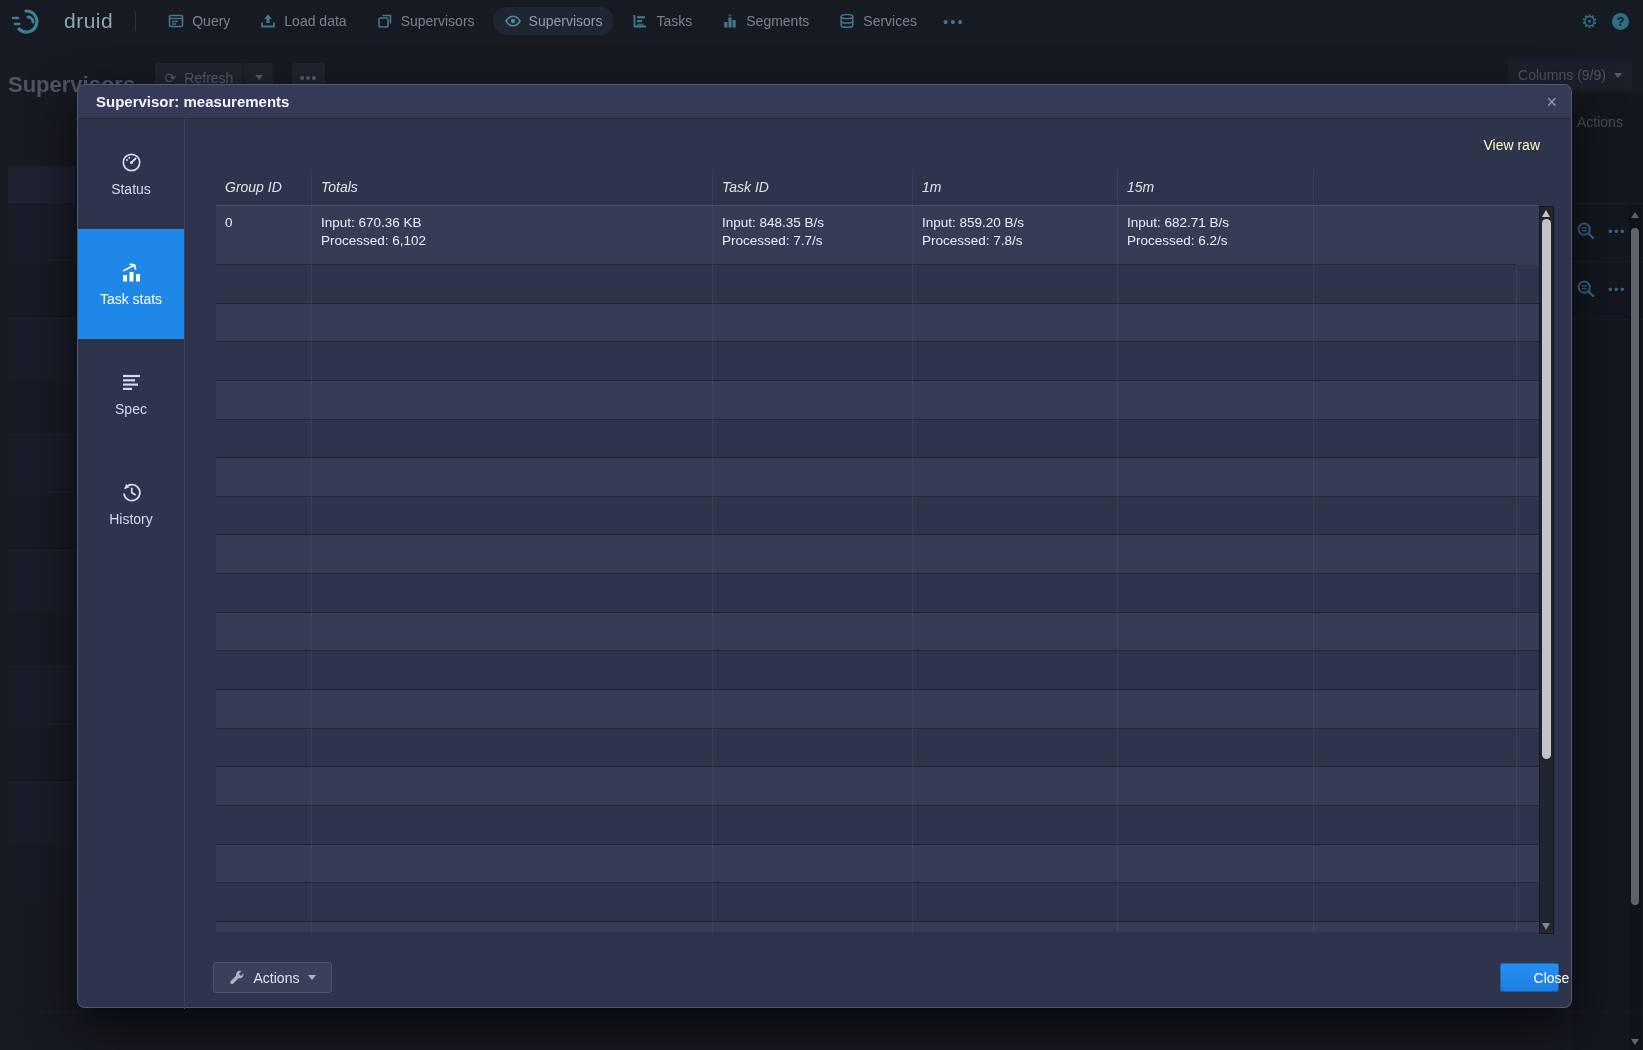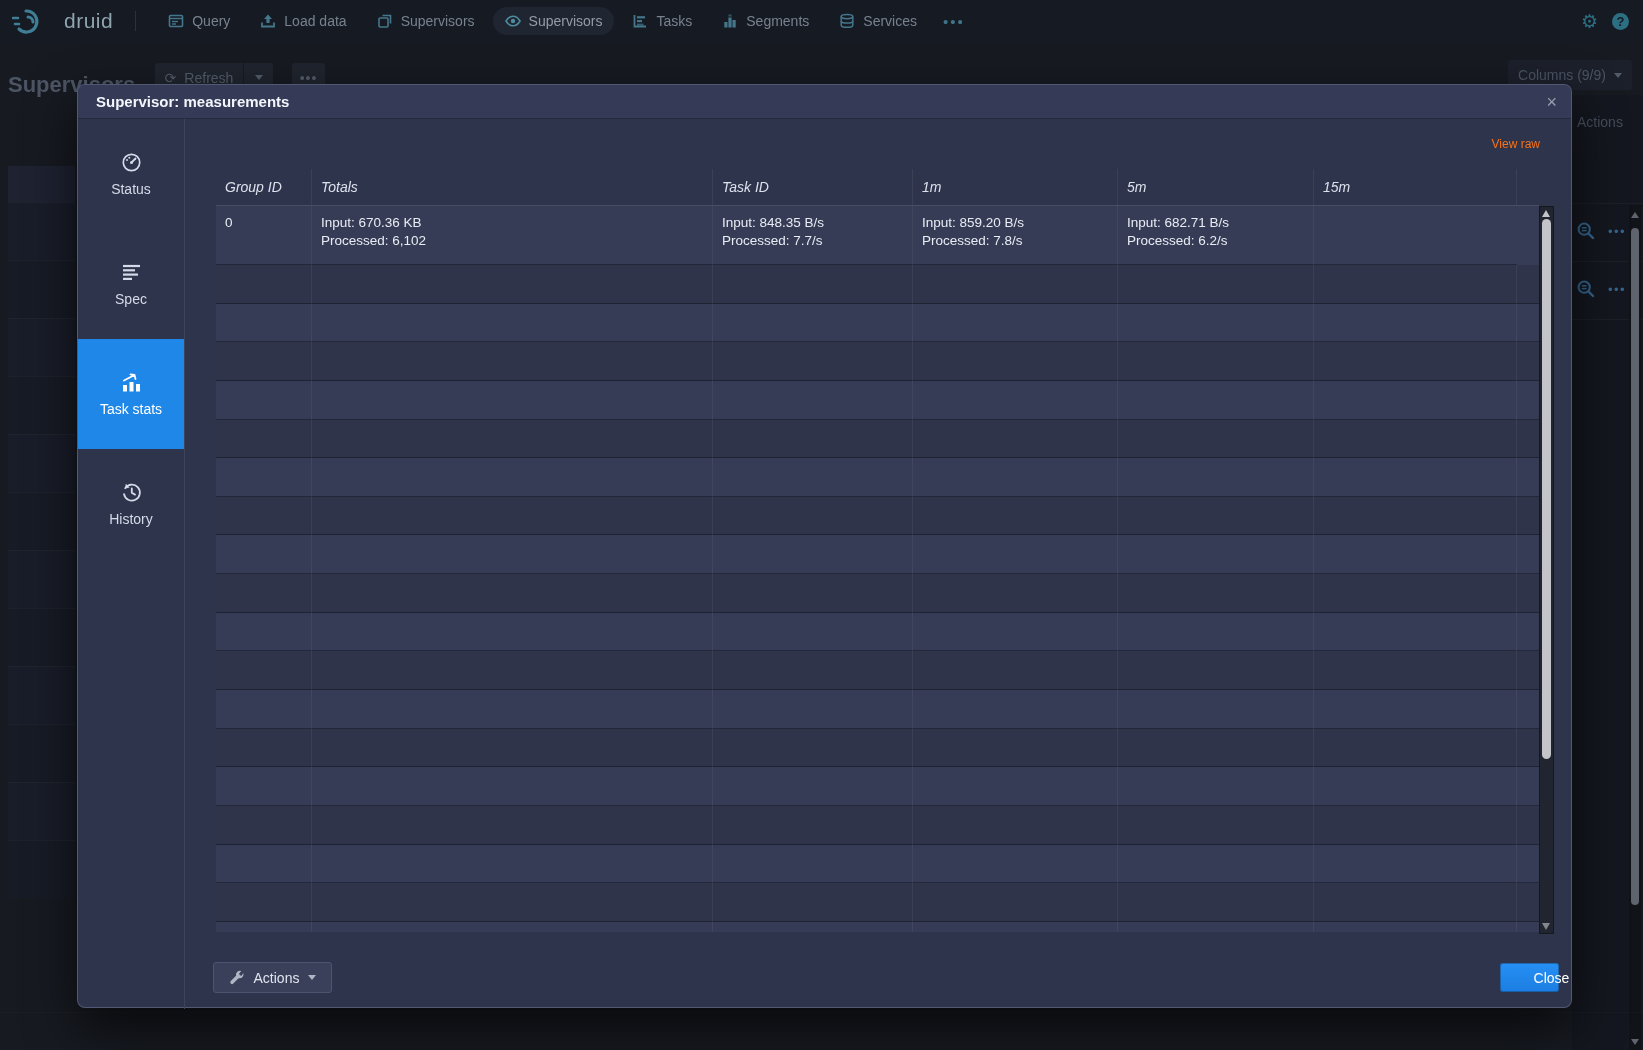--- a/index.html
+++ b/index.html
@@ -62,21 +62,21 @@
               display:flex;align-items:center;padding:0 14px 0 18px;gap:36px;}
   .dlg-title{font-size:15px;font-weight:bold;color:#f3f6fb;}
   .dlg-close{margin-left:auto;color:#98a0ad;font-size:18px;cursor:pointer;line-height:1;}
 
   .dlg-sidebar{position:absolute;left:0;top:34px;width:107px;height:890px;
                border-right:1px solid #3d435c;border-radius:0 0 0 7px;}
   .tab{height:110px;display:flex;flex-direction:column;align-items:center;justify-content:center;
        gap:7px;color:#d4dae8;font-size:14px;cursor:pointer;}
   .tab.active{background:#1e87e8;color:#ffffff;}
 
-  .view-raw{position:absolute;right:31px;top:52px;font-size:12px;color:#f97316;cursor:pointer;}
+  .view-raw{position:absolute;right:31px;top:52px;font-size:14px;color:#fef9c3;cursor:pointer;}
 
   .stats-table{position:absolute;left:138px;top:84px;width:1323px;height:763px;overflow:hidden;}
   .thead,.trow{display:grid;grid-template-columns:96px 401px 200px 205px 196px 203px 22px;}
   .thead{height:37px;border-bottom:1px solid rgba(255,255,255,.13);font-style:italic;}
   .thcell{font-size:14px;color:#dce1ec;display:flex;align-items:center;padding-left:9px;
           border-right:1px solid rgba(255,255,255,.06);}
   .thead .thcell:last-child,.trow .tcell:last-child{border-right:none;}
   .trow{height:38.65px;}
   .trow.data{height:59px;}
   .trow.light{background:#363c55;}
@@ -254,57 +254,56 @@
       <div class="tab">
         <svg width="23" height="23" viewBox="0 0 23 23">
           <circle cx="11.5" cy="11.5" r="8.2" fill="none" stroke="currentColor" stroke-width="1.7"></circle>
           <circle cx="11.5" cy="11.5" r="1.5" fill="currentColor"></circle>
           <line x1="11.5" y1="11.5" x2="15.5" y2="7.5" stroke="currentColor" stroke-width="1.8" stroke-linecap="round"></line>
           <circle cx="7" cy="9" r="1" fill="currentColor"></circle>
           <circle cx="9.3" cy="6.7" r="1" fill="currentColor"></circle>
         </svg>
         <span>Status</span>
       </div>
+      <div class="tab active">
+        <svg width="23" height="23" viewBox="0 0 23 23">
+          <rect x="3" y="14" width="4" height="6.5" fill="currentColor"></rect>
+          <rect x="9.5" y="11" width="4" height="9.5" fill="currentColor"></rect>
+          <rect x="16" y="13" width="4" height="7.5" fill="currentColor"></rect>
+          <path d="M4 9.5 L14.5 4 M14.5 4 L15.5 8 M14.5 4 L10.5 3.4" fill="none" stroke="currentColor" stroke-width="1.8" stroke-linecap="round"></path>
+        </svg>
+        <span>Task stats</span>
+      </div>
       <div class="tab">
         <svg width="23" height="23" viewBox="0 0 23 23">
           <line x1="3" y1="5" x2="20" y2="5" stroke="currentColor" stroke-width="2.2"></line>
           <line x1="3" y1="9.3" x2="15" y2="9.3" stroke="currentColor" stroke-width="2.2"></line>
           <line x1="3" y1="13.6" x2="18" y2="13.6" stroke="currentColor" stroke-width="2.2"></line>
           <line x1="3" y1="17.9" x2="12" y2="17.9" stroke="currentColor" stroke-width="2.2"></line>
         </svg>
         <span>Spec</span>
       </div>
-      <div class="tab active">
-        <svg width="23" height="23" viewBox="0 0 23 23">
-          <rect x="3" y="14" width="4" height="6.5" fill="currentColor"></rect>
-          <rect x="9.5" y="11" width="4" height="9.5" fill="currentColor"></rect>
-          <rect x="16" y="13" width="4" height="7.5" fill="currentColor"></rect>
-          <path d="M4 9.5 L14.5 4 M14.5 4 L15.5 8 M14.5 4 L10.5 3.4" fill="none" stroke="currentColor" stroke-width="1.8" stroke-linecap="round"></path>
-        </svg>
-        <span>Task stats</span>
-      </div>
       <div class="tab">
         <svg width="23" height="23" viewBox="0 0 23 23">
           <path d="M5.2 7.2 A8 8 0 1 1 4 13" fill="none" stroke="currentColor" stroke-width="1.7" stroke-linecap="round"></path>
           <path d="M5.8 2.8 L5.2 7.4 L9.6 6.4 Z" fill="currentColor"></path>
           <path d="M11.8 7.5 V11.8 L15 13.6" fill="none" stroke="currentColor" stroke-width="1.8" stroke-linecap="round"></path>
         </svg>
         <span>History</span>
       </div>
     </aside>
 
     <div class="view-raw">View raw</div>
 
     <div class="stats-table">
       <div class="thead">
         <div class="thcell">Group ID</div>
         <div class="thcell">Totals</div>
         <div class="thcell">Task ID</div>
         <div class="thcell">1m</div>
-        <div class="thcell">5m</div>
         <div class="thcell">15m</div>
         <div class="thcell"></div>
       </div>
       <div class="trow data light">
         <div class="tcell">0</div>
         <div class="tcell">
           <div>Input: 670.36 KB</div>
           <div>Processed: 6,102</div>
         </div>
         <div class="tcell">

